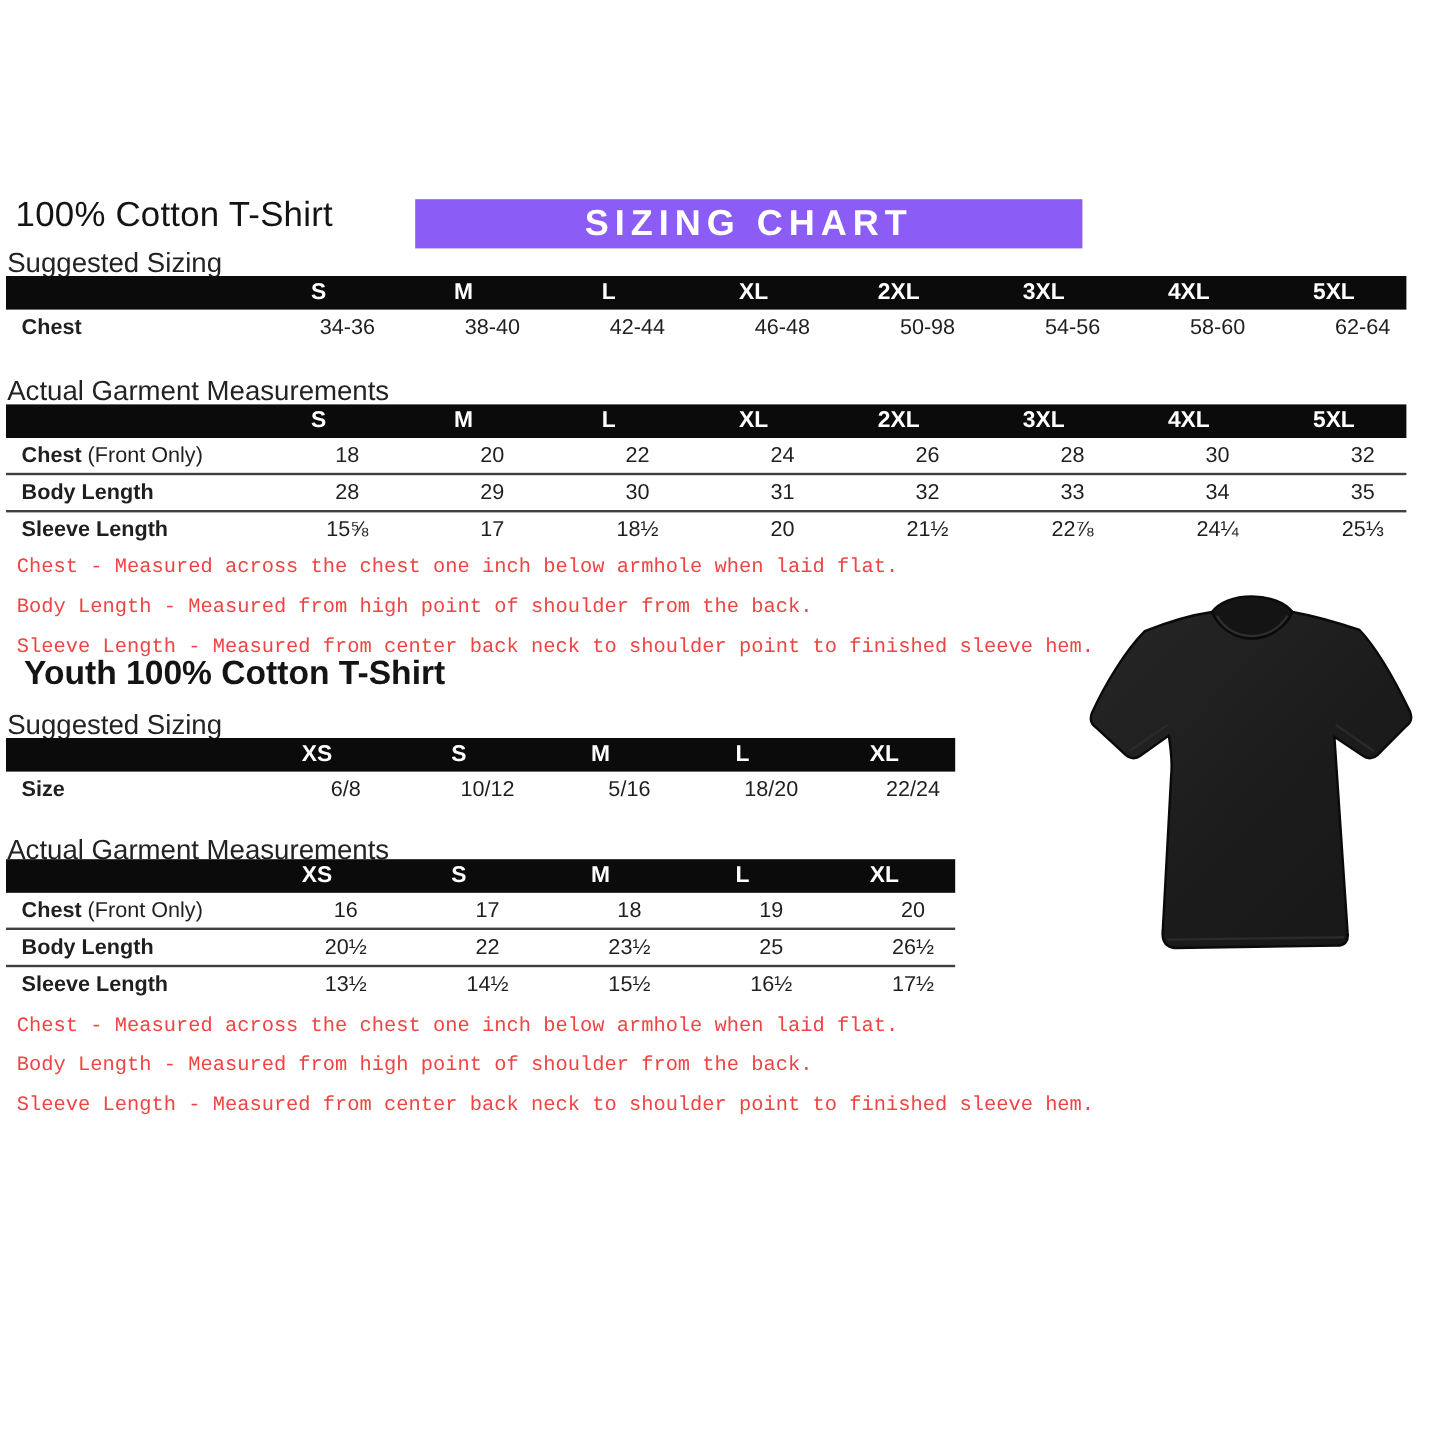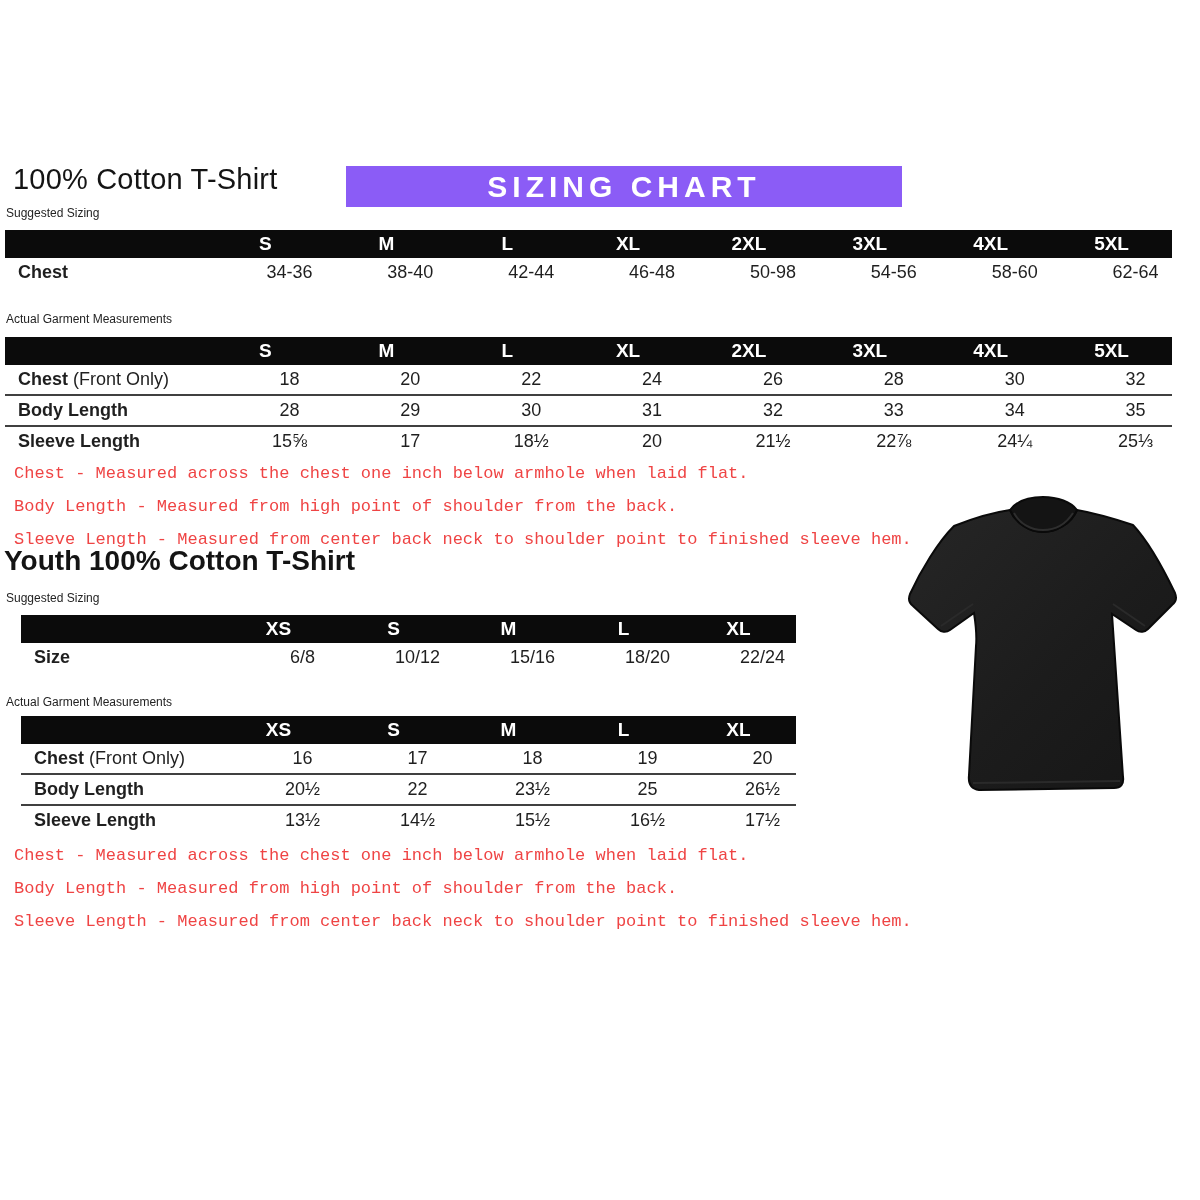--- a/index.html
+++ b/index.html
@@ -11,39 +11,39 @@
     position:absolute; left:13px; top:163px;
     font-size:29px; font-weight:500; color:#141414; letter-spacing:0.2px;
   }
   .banner {
     position:absolute; left:346px; top:166px; width:556px; height:41px;
     background:#8b5cf6; display:flex; align-items:center; justify-content:center;
   }
   .banner span {
     color:#ffffff; font-weight:bold; font-size:30px; letter-spacing:5px;
   }
-  .sec-label { position:absolute; font-size:12px; color:#232323; }
+  .sec-label { position:absolute; font-size:23px; color:#232323; }
   .table { position:absolute; }
   .thead, .tr { display:grid; }
   .cols8 .thead, .cols8 .tr { grid-template-columns:200px repeat(8, 1fr); }
-  .cols5 .thead, .cols5 .tr { grid-template-columns:200px repeat(5, 1fr);margin-left:16px; }
+  .cols5 .thead, .cols5 .tr { grid-template-columns:200px repeat(5, 1fr); }
   .thead {
     background:#0b0b0b; color:#ffffff; height:28px;
     font-weight:bold; font-size:19px;
   }
   .th, .td { display:flex; align-items:center; justify-content:center; }
   .th.label-col, .td.label { justify-content:flex-start; padding-left:13px; }
   .tr { height:29px; font-size:18px; color:#1f1f1f;gap:48px; }
   .td.label .b { font-weight:bold; }
   .td.label .sfx { font-weight:normal; margin-left:5px; }
   .measure .tr + .tr { border-top:2px solid #404040; }
   .notes { position:absolute; font-size:17px; color:#ef4444;font-family:Liberation Mono, monospace; }
   .notes div { line-height:33px; }
   .youth-title {
-    position:absolute; left:4px; top:545px;
+    position:absolute; left:20px; top:545px;
     font-size:28px; font-weight:bold; color:#141414;
   }
   .tshirt { position:absolute; left:893px; top:480px; }
 </style>
 </head>
 <body>
 
 <div class="page">
 
   <div class="title">100% Cotton T-Shirt</div>
@@ -151,21 +151,21 @@
       <div class="th">M</div>
       <div class="th">L</div>
       <div class="th">XL</div>
     </div>
     <div class="tr">
       <div class="td label">
           <span class="b">Size</span>
         </div>
       <div class="td">6/8</div>
       <div class="td">10/12</div>
-      <div class="td">15/16</div>
+      <div class="td">5/16</div>
       <div class="td">18/20</div>
       <div class="td">22/24</div>
     </div>
   </div>
 
   <div class="sec-label" style="left:6px; top:695px;">Actual Garment Measurements</div>
   <div class="table cols5 measure" style="left:5px; top:716px; width:791px;">
     <div class="thead">
       <div class="th label-col"></div>
       <div class="th">XS</div>

